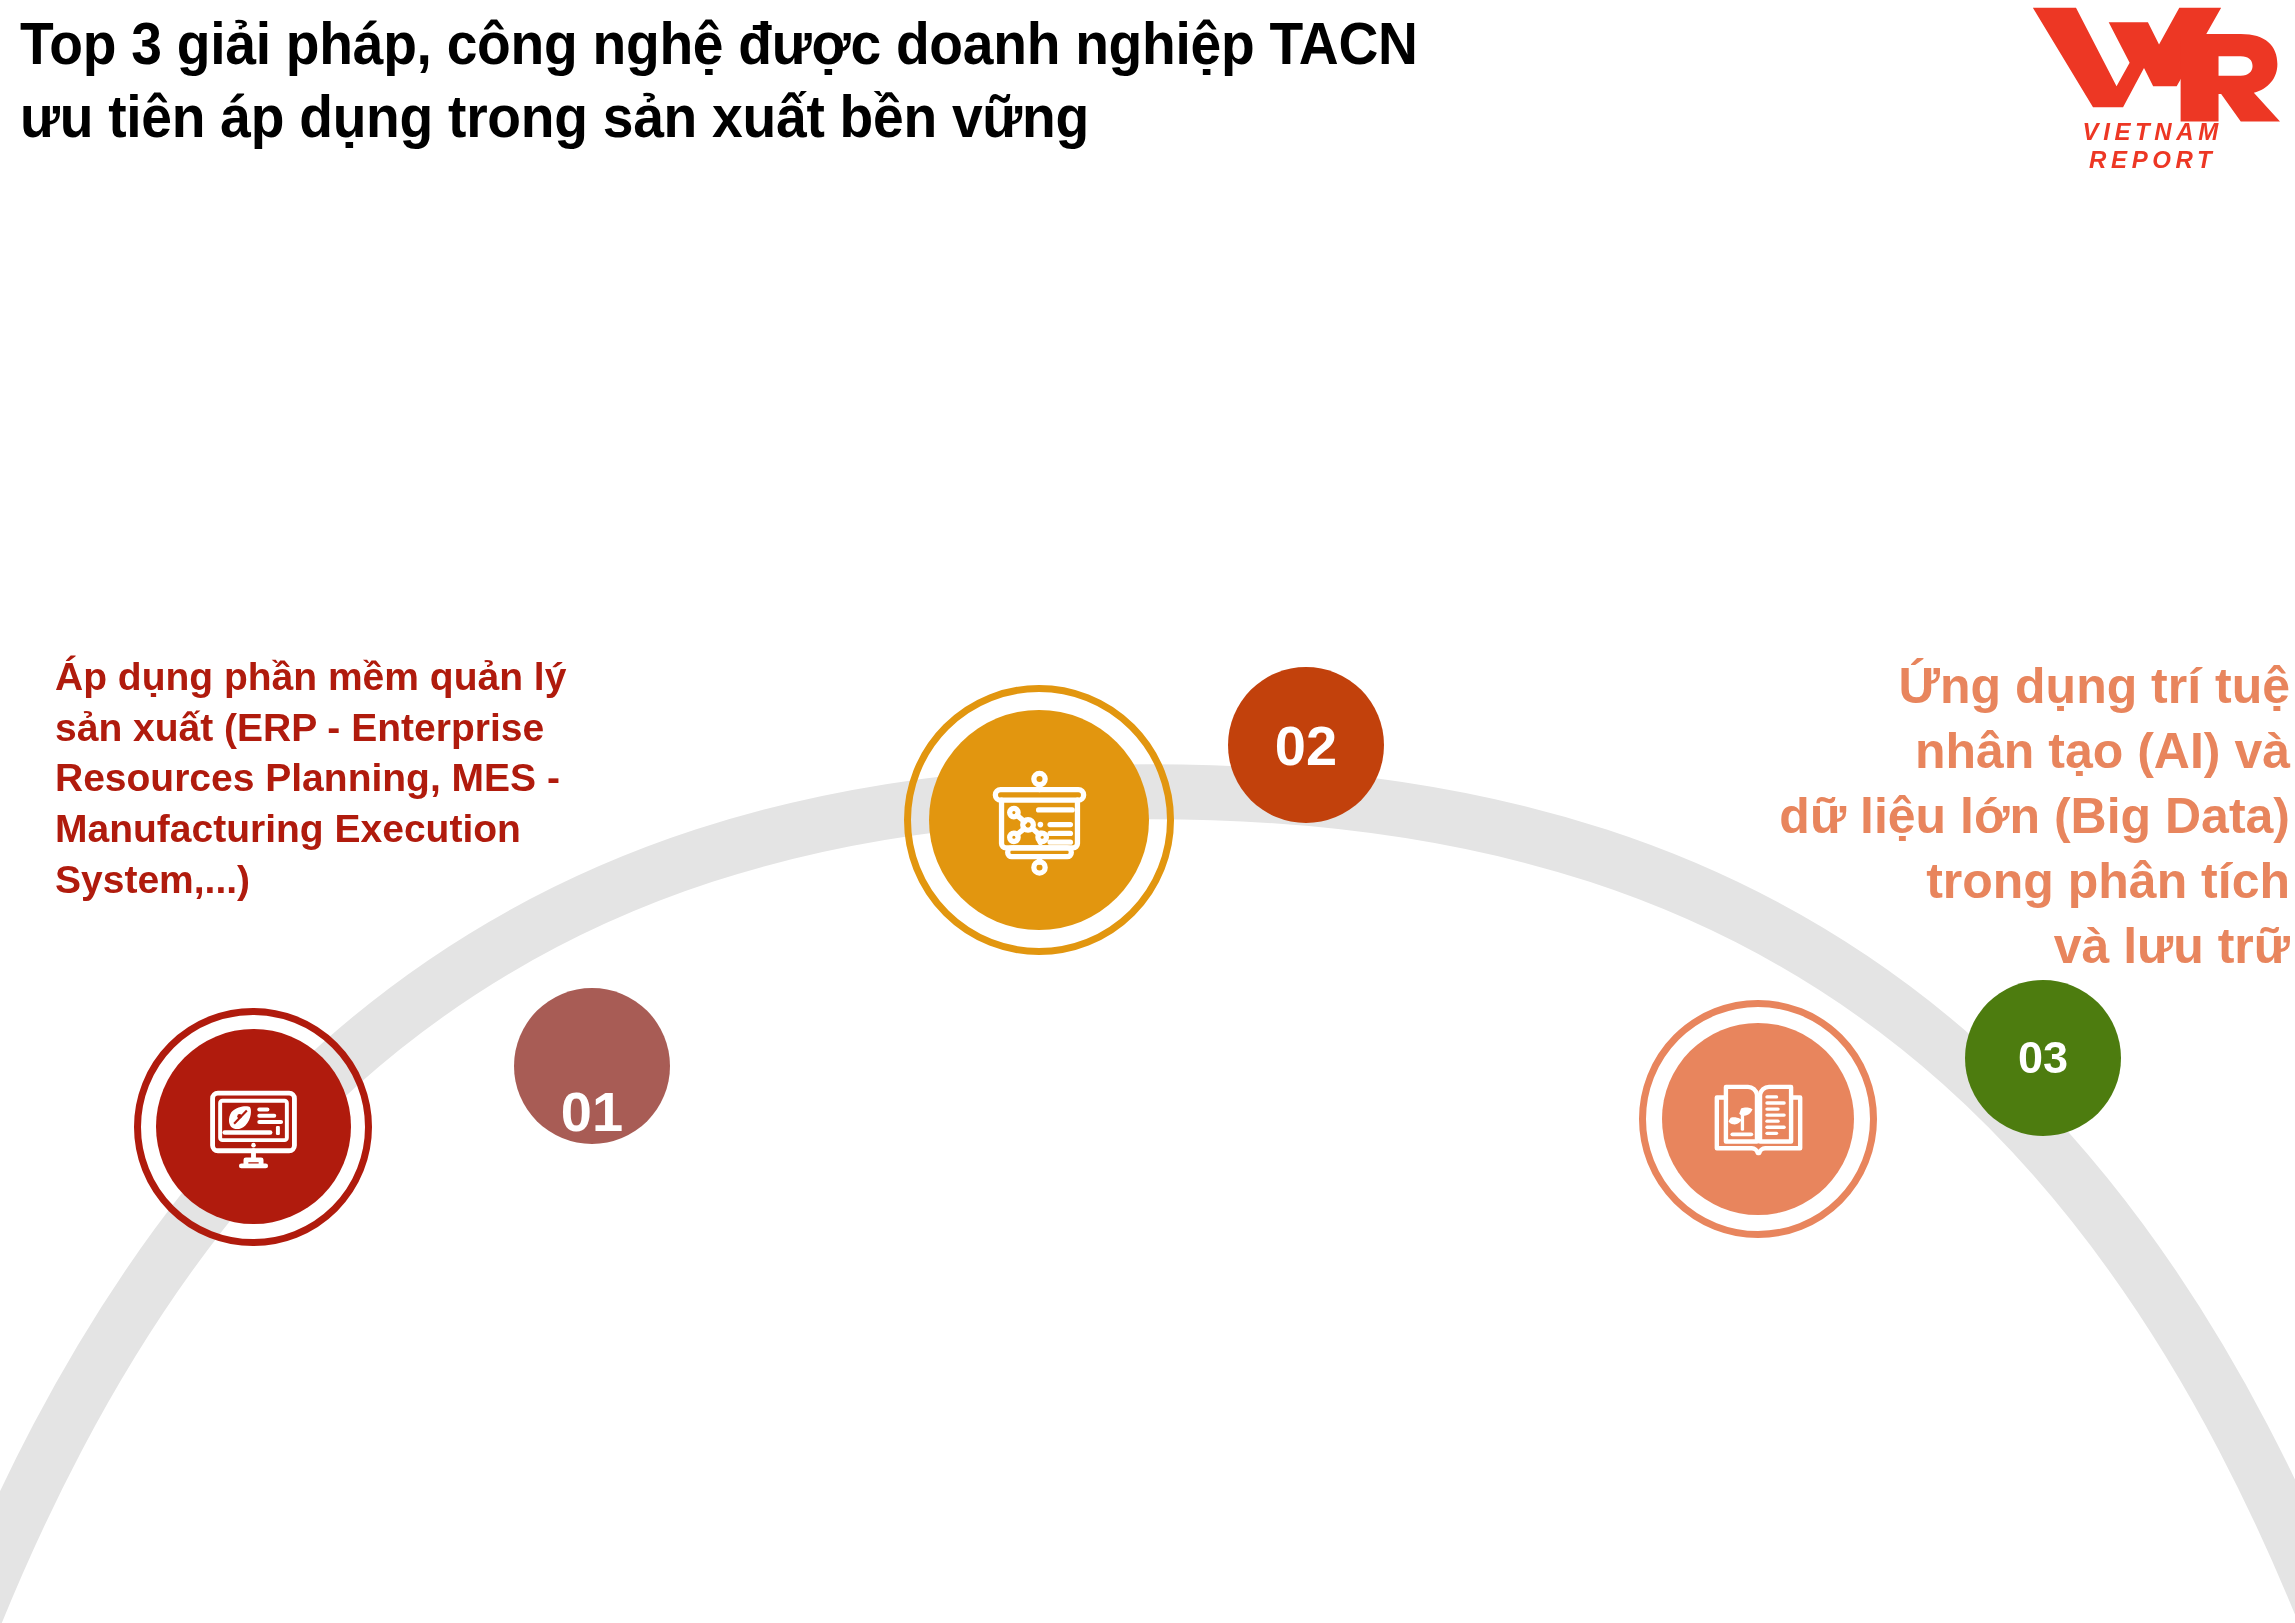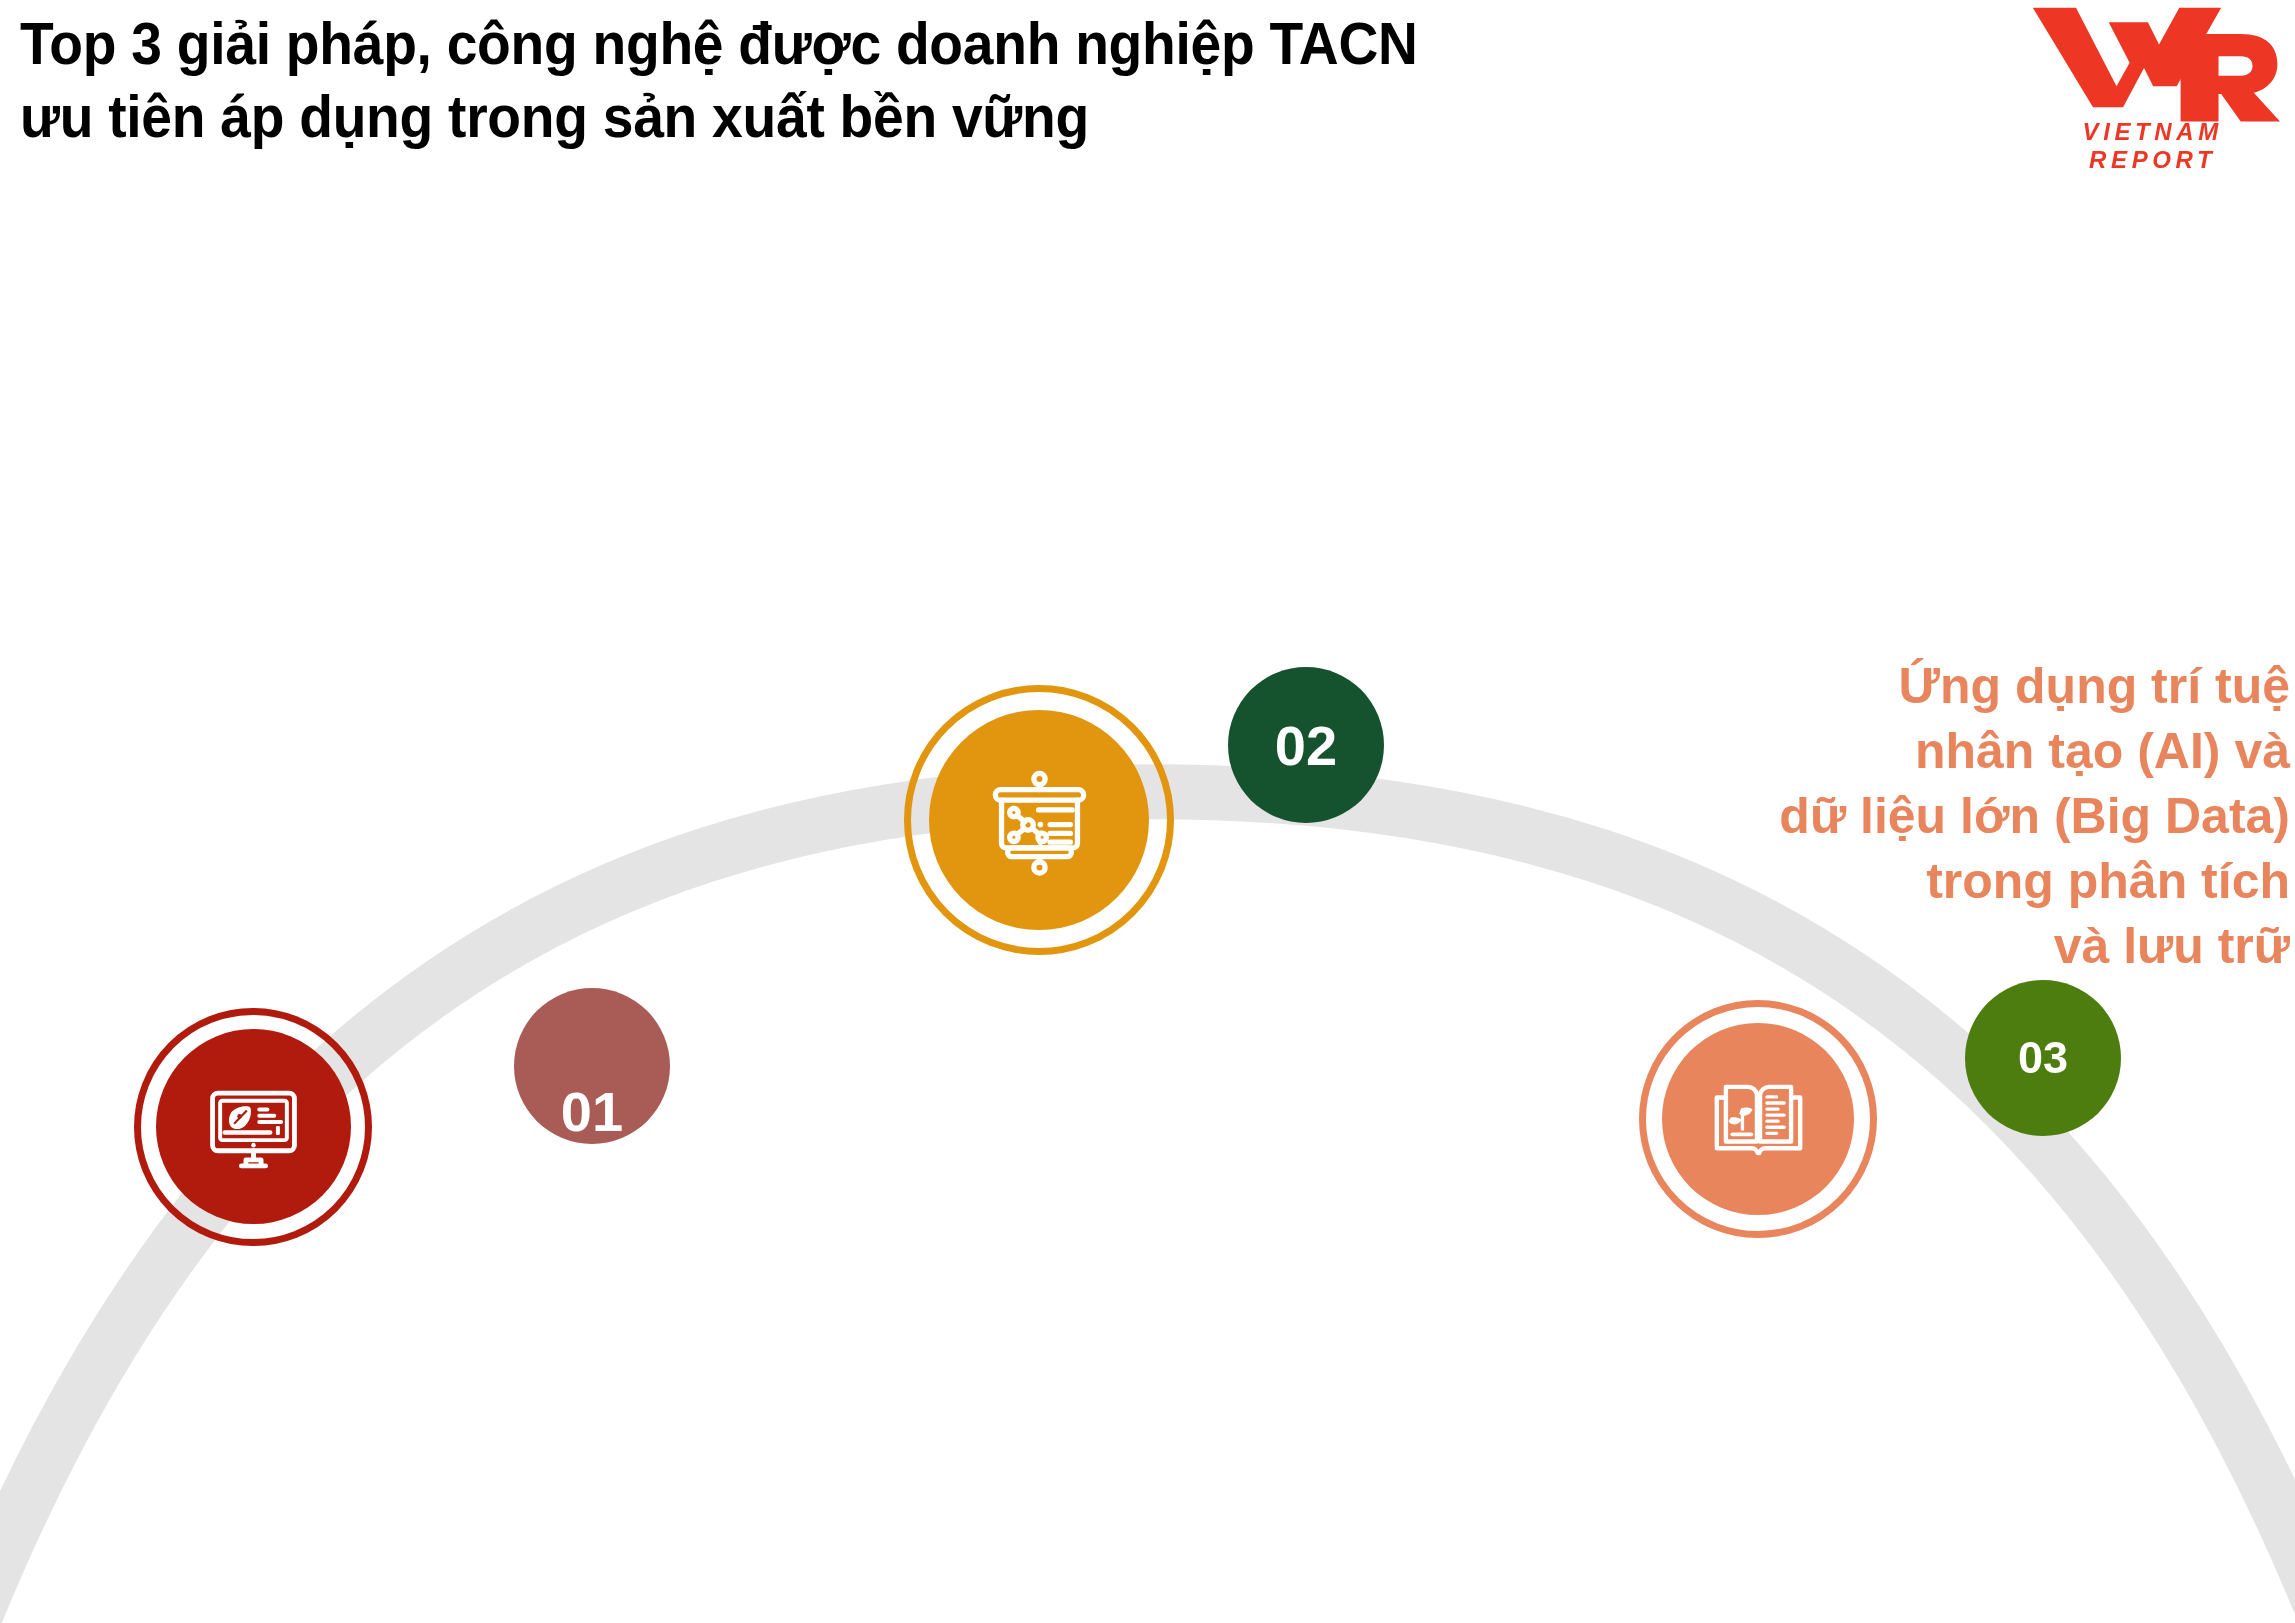--- a/index.html
+++ b/index.html
@@ -53,21 +53,21 @@
   #node1 .ring{left:134px;top:46px;width:238px;height:238px;border:7.2px solid #B01B0D;}
   #node1 .disc{left:156px;top:67px;width:195px;height:195px;background:#B01B0D;}
   #node1 .icon{left:205px;top:116px;width:97px;height:97px;}
   #node1 .badge{left:514px;top:26px;width:156px;height:156px;background:#A85C55;font-size:56px;align-items:flex-end;}
 
   
   #node2{left:870px;top:641px;width:693px;height:406px;}
   #node2 .ring{left:34px;top:44px;width:270px;height:270px;border:7.2px solid #E2960F;}
   #node2 .disc{left:59px;top:69px;width:220px;height:220px;background:#E2960F;}
   #node2 .icon{left:113px;top:123px;width:113px;height:113px;}
-  #node2 .badge{left:358px;top:26px;width:156px;height:156px;background:#14532d;font-size:56px;}
+  #node2 .badge{left:358px;top:26px;width:156px;height:156px;background:#c2410c;font-size:56px;}
 
   
   #node3{left:1603px;top:962px;width:693px;height:366px;}
   #node3 .ring{left:36px;top:38px;width:238px;height:238px;border:7.2px solid #E8855D;}
   #node3 .disc{left:59px;top:61px;width:192px;height:192px;background:#E8855D;}
   #node3 .icon{left:107px;top:109px;width:97px;height:97px;}
   #node3 .badge{left:362px;top:18.3px;width:156px;height:156px;background:#4d7c0f;font-size:45px;}
 
   
   .caption{position:absolute;font-weight:600;white-space:pre-line;}
@@ -115,20 +115,25 @@
 
           <path d="M238 44 L330 44 C368 44 386 62 386 90 C386 112 372 128 350 134
                    L390 178 L330 178 L300 136 L296 136 L296 178 L238 178 Z
                    M296 78 L296 108 L330 108 C342 108 348 101 348 93 C348 84 342 78 330 78 Z"></path>
         </g>
       </svg>
       <div class="logo-word">VIETNAM REPORT</div>
     </div>
   </div>
 
+  <div class="caption" id="cap1">Áp dụng phần mềm quản lý
+sản xuất (ERP - Enterprise
+Resources Planning, MES -
+Manufacturing Execution
+System,...)</div>
   <div class="caption" id="cap3">Ứng dụng trí tuệ
 nhân tạo (AI) và
 dữ liệu lớn (Big Data)
 trong phân tích
 và lưu trữ</div>
 
   <div class="node" id="node1">
     <div class="ring"></div>
     <div class="disc"></div>
     <div class="icon">

